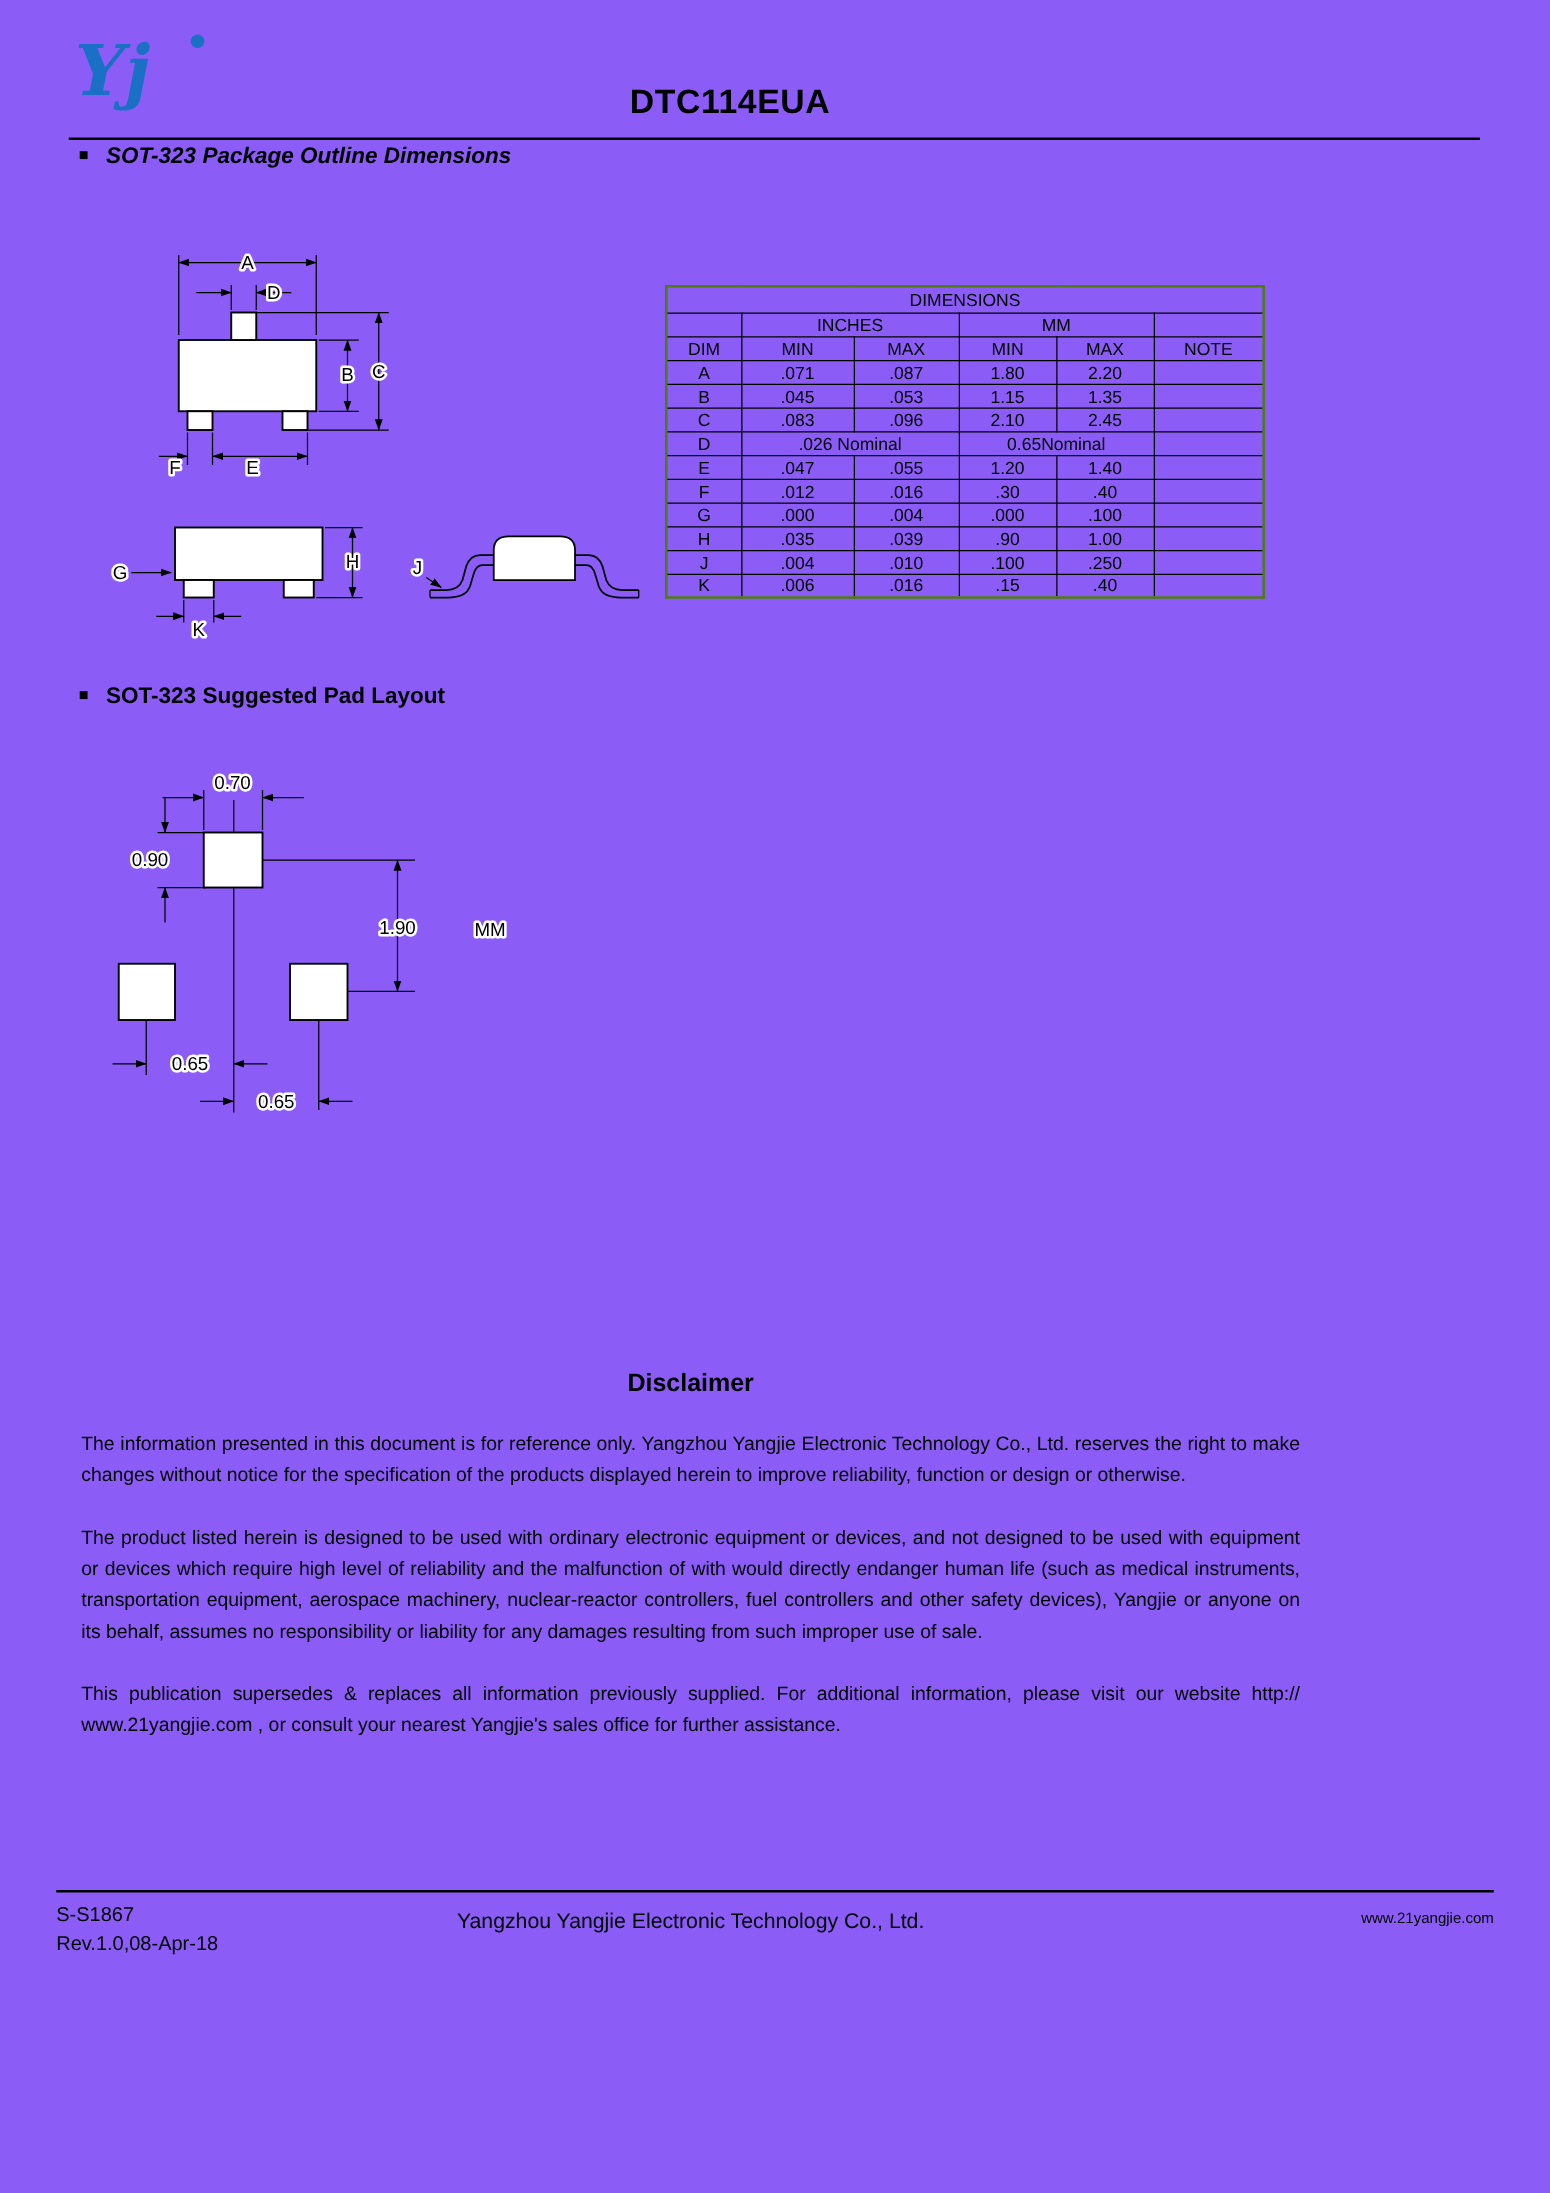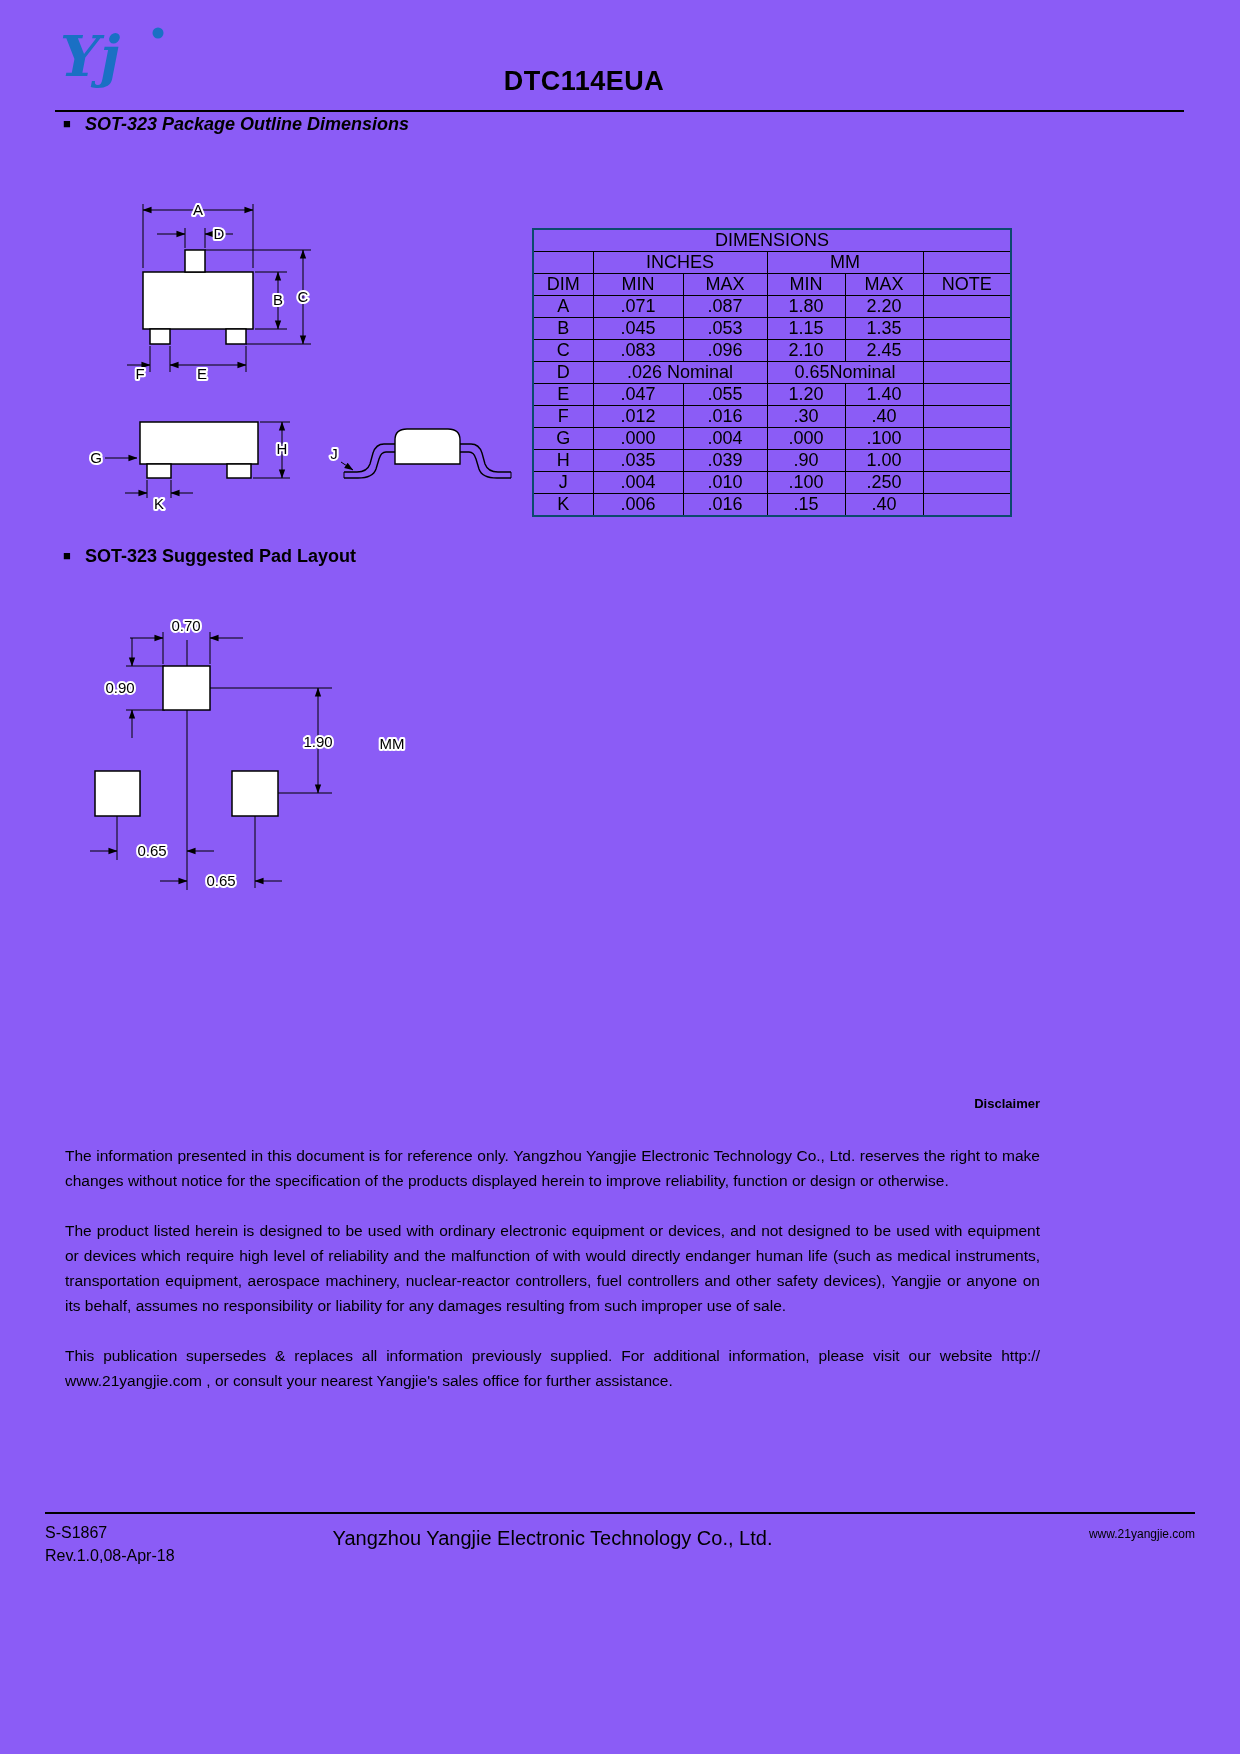--- a/index.html
+++ b/index.html
@@ -28,36 +28,36 @@
   .pkg-svg rect, .pad-svg rect { fill:#fff; stroke:#000; stroke-width:1.5; }
   .pkg-svg path.shape, .pkg-svg path.lead { fill:none; stroke:#000; stroke-width:1.4; }
   .pkg-svg path.shape { fill:#fff; }
   .pkg-svg text, .pad-svg text {
     font-family:"Liberation Sans", sans-serif; font-size:15px; fill:#000;
     paint-order:stroke; stroke:#fff; stroke-width:4px; stroke-linejoin:round;
   }
 
   
   .dims { position:absolute; left:532px; top:228px; border-collapse:collapse;
-          font-size:18px; text-align:center; border:2px solid #0c4a6e; }
+          font-size:14px; text-align:center; border:2px solid #4d7c0f; }
   .dims td { border:1px solid #000; padding:0 4px; height:19px; }
   .dims .t-title { height:21px; }
 
   
   .disclaimer-title { position:absolute; left:65px; width:975px; top:1096px;
-                      text-align:right; font-size:13px; font-weight:bold; }
+                      text-align:center; font-size:20px; font-weight:bold; }
   .body-text { position:absolute; left:65px; width:975px; top:1122px;
                font-size:15.5px; line-height:25px; text-align:justify;margin-top:21px; }
   .body-text p { margin-bottom:25px; }
 
   
   .page-num { position:absolute; left:65px; width:975px; top:1474px; text-align:center; font-size:16px; }
   .footer-rule { position:absolute; left:45px; right:45px; top:1512px; border-top:2px solid #000; }
   .footer-left { position:absolute; left:45px; top:1521px; font-size:16px; line-height:23px; }
-  .footer-center { position:absolute; left:65px; width:975px; top:1527px; text-align:center; font-size:20px; }
+  .footer-center { position:absolute; left:65px; width:975px; top:1527px; text-align:center; font-size:17px; }
   .footer-right { position:absolute; right:45px; top:1527px; font-size:12px;text-align:right; }
 </style>
 </head>
 <body>
 
 <div class="page">
 
   <svg class="logo" width="130" height="72" viewBox="0 0 130 72">
     <text x="8" y="56" font-size="56" fill="#1a70c4">Yj</text>
     <circle cx="106" cy="13" r="5.5" fill="#1a70c4"></circle>

